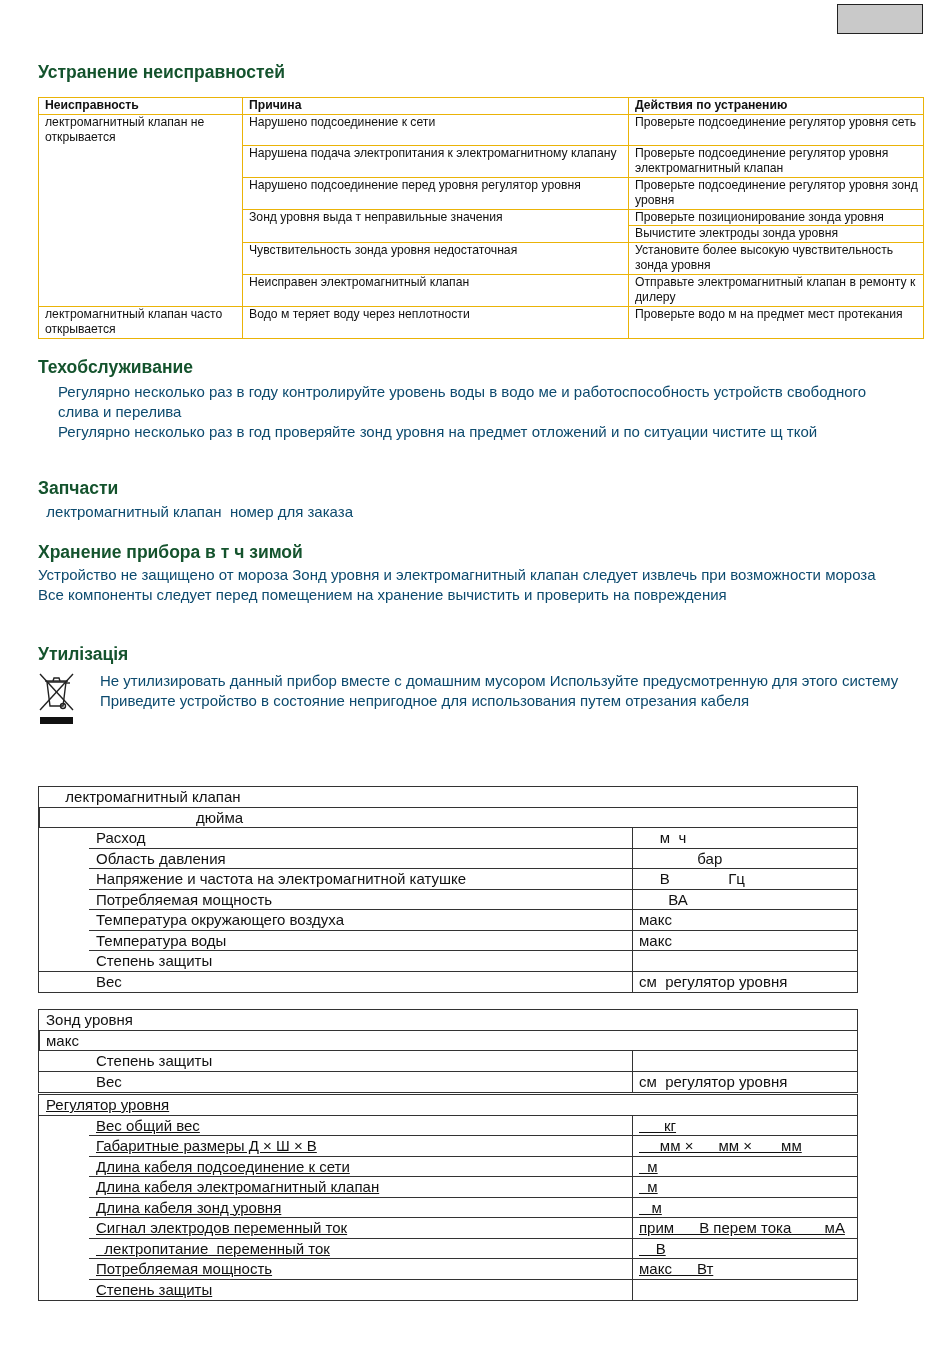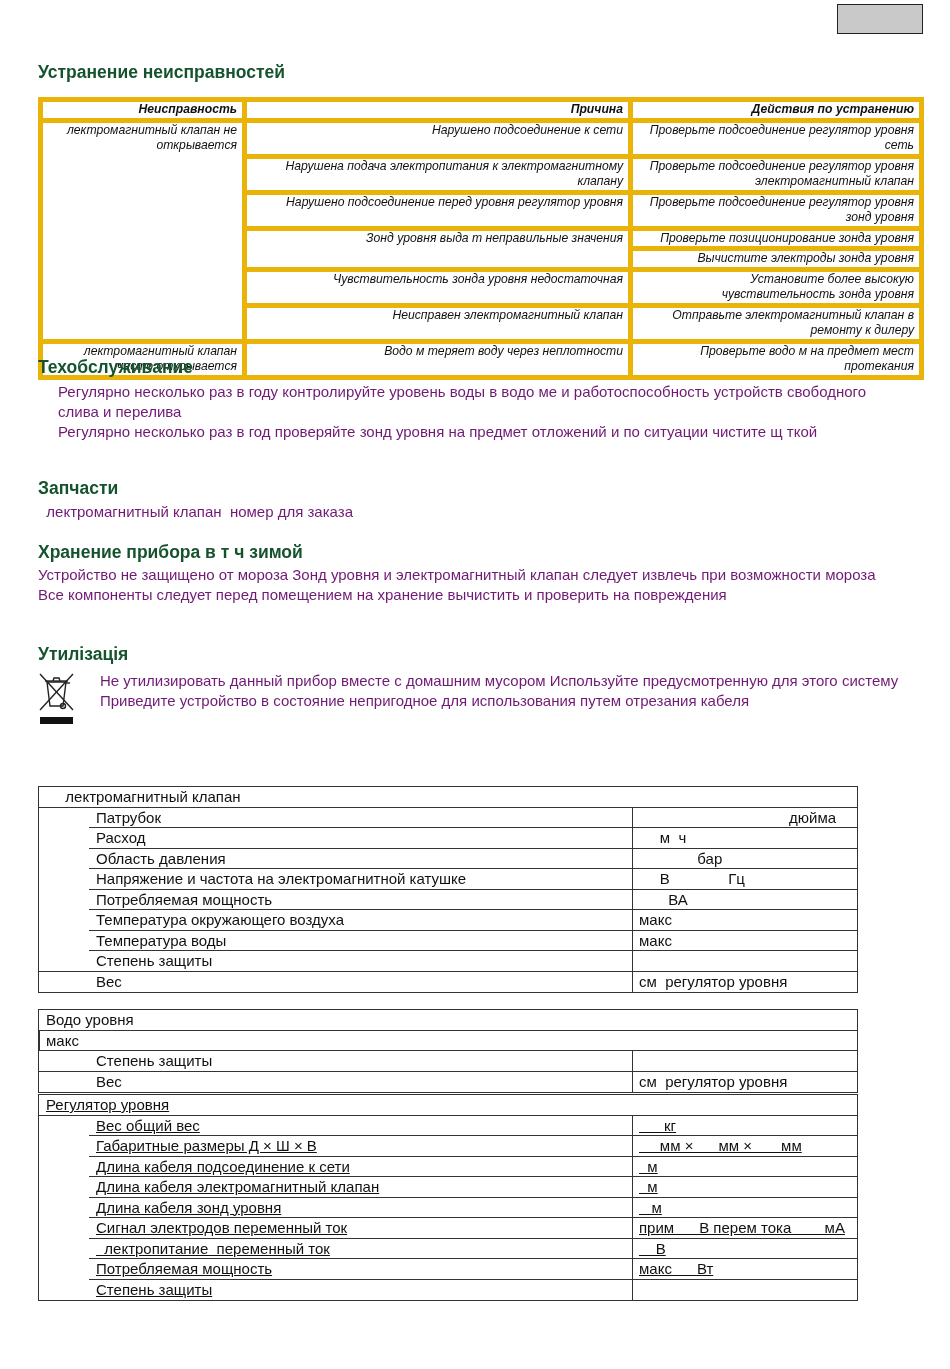--- a/index.html
+++ b/index.html
@@ -5,28 +5,28 @@
   * { box-sizing: border-box; margin: 0; padding: 0; }
   html, body { width: 950px; height: 1369px; background: #ffffff; }
   body { position: relative; font-family: "Liberation Sans", sans-serif; color: #111; overflow: hidden; }
 
   .page-tab { position: absolute; left: 837px; top: 4px; width: 86px; height: 30px; background: #c9c9c9; border: 1.5px solid #222; }
 
   .h2 { position: absolute; left: 38px; font-weight: bold; font-size: 17.5px; color: #14532d; letter-spacing: 0; }
 
   
   .ts-table { position: absolute; left: 38px; top: 97px; width: 886px; border-collapse: collapse; font-size: 12.2px; line-height: 15.5px; }
-  .ts-table td, .ts-table th { border: 5px solid #eab308; vertical-align: top; padding: 0 5px 0 6px; text-align: right; font-weight: normal; font-style: italic; }
+  .ts-table td, .ts-table th { border: 1px solid #eab308; vertical-align: top; padding: 0 5px 0 6px; text-align: left; font-weight: normal; }
   .ts-table th { font-weight: bold; height: 16px; padding-top: 0; }
   .ts-table td.c1 { width: 204px; }
   .ts-table td.c2 { width: 386px; }
   .ts-table .rh2 { height: 31px; }
   .ts-table .rh1 { height: 16px; }
 
-  .para { position: absolute; font-size: 15px; line-height: 19.5px; color: #701a75; }
+  .para { position: absolute; font-size: 15px; line-height: 19.5px; color: #0c4a6e; }
 
   .weee { position: absolute; left: 38px; top: 672px; width: 38px; height: 56px; }
 
   
   .spec { position: absolute; left: 38px; width: 820px; border: 1.3px solid #333; font-size: 15px; }
   .spec .title-row { height: 20.5px; line-height: 19px; padding-left: 18px; border-bottom: 1.3px solid #333; }
   .spec .title-row.pl6 { padding-left: 7px; }
   .spec .row { display: flex; height: 20.5px; line-height: 19px; }
   .spec .row .lbl { width: 593px; padding-left: 57px; position: relative; }
   .spec .row .lbl::after { content: ""; position: absolute; left: 50px; right: 0; bottom: 0; border-bottom: 1.3px solid #333; }
@@ -106,21 +106,20 @@
     <line x1="2" y1="2" x2="35" y2="38"></line>
     <line x1="35" y1="2" x2="2" y2="38"></line>
   </g>
   <rect x="2" y="45" width="33" height="7" fill="#111"></rect>
 </svg>
 <div class="para" style="left:100px; top:671px; width:810px;">Не утилизировать данный прибор вместе с домашним мусором  Используйте предусмотренную для этого систему  Приведите устройство в состояние  непригодное для использования  путем отрезания кабеля</div>
 
 <div class="spec" style="top:786px;">
   <div class="title-row" style="white-space:pre;">  лектромагнитный клапан</div>
   <div class="row">
-      <div class="lbl">Патрубок</div>
       <div class="val">                                    дюйма</div>
     </div>
   <div class="row">
       <div class="lbl">Расход</div>
       <div class="val">     м  ч</div>
     </div>
   <div class="row">
       <div class="lbl">Область давления</div>
       <div class="val">              бар</div>
     </div>
@@ -144,21 +143,21 @@
       <div class="lbl">Степень защиты</div>
       <div class="val"></div>
     </div>
   <div class="row last">
       <div class="lbl">Вес</div>
       <div class="val">см  регулятор уровня</div>
     </div>
 </div>
 
 <div class="spec" style="top:1009px;">
-  <div class="title-row pl6">Водо уровня</div>
+  <div class="title-row pl6">Зонд уровня</div>
   <div class="row full">
       <div class="val">макс</div>
     </div>
   <div class="row full">
       <div class="lbl">Степень защиты</div>
       <div class="val"></div>
     </div>
   <div class="row last">
       <div class="lbl">Вес</div>
       <div class="val">см  регулятор уровня</div>

